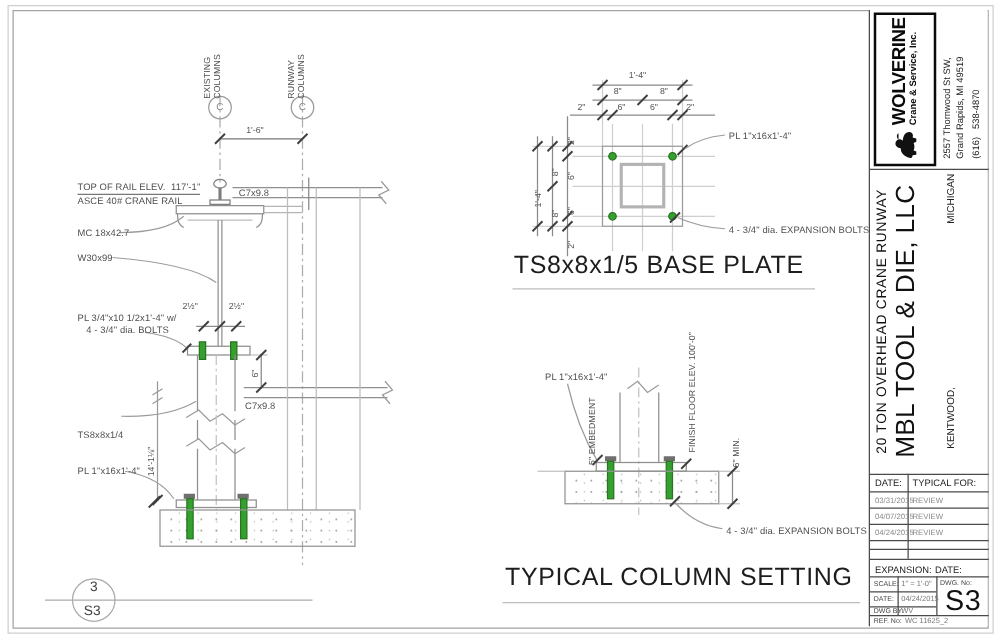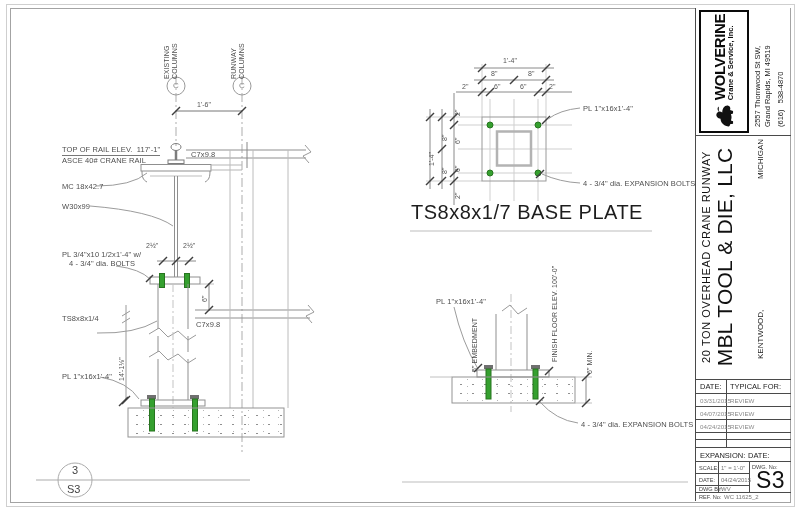--- a/index.html
+++ b/index.html
@@ -257,21 +257,21 @@
   <span class="lbl" style="left:62px;top:182px;">MC 18x42.7</span>
   <span class="lbl" style="left:62px;top:202px;">W30x99</span>
   <span class="dim" style="left:146px;top:242px;">2½"</span>
   <span class="dim" style="left:183px;top:242px;">2½"</span>
   <span class="lbl" style="left:62px;top:250px;">PL 3/4"x10 1/2x1'-4" w/</span>
   <span class="lbl" style="left:69px;top:259px;">4 - 3/4" dia. BOLTS</span>
   <div class="rot" style="left:193px;top:302px;width:16px;height:9px;">
     <span class="dim" style="position:static;">6"</span>
   </div>
   <span class="lbl" style="left:196px;top:320px;">C7x9.8</span>
-  <span class="lbl" style="left:62px;top:314px;text-align:center;">TS8x8x1/4</span>
+  <span class="lbl" style="left:62px;top:343px;text-align:center;">TS8x8x1/4</span>
   <div class="rot" style="left:110px;top:381px;width:52px;height:10px;">
     <span class="dim" style="position:static;">14'-1⅛"</span>
   </div>
   <span class="lbl" style="left:62px;top:372px;">PL 1"x16x1'-4"</span>
 
   <span class="bub" style="left:72px;top:464px;">3</span>
   <span class="bub" style="left:67px;top:483px;">S3</span>
 
   <span class="dim" style="left:503px;top:57px;">1'-4"</span>
   <span class="dim" style="left:491px;top:70px;">8"</span>
@@ -282,33 +282,34 @@
   <span class="dim" style="left:549px;top:83px;">2"</span>
   <div class="rot" style="left:420px;top:166px;width:26px;height:9px;"><span class="dim" style="position:static;">1'-4"</span></div>
   <div class="rot" style="left:433px;top:141px;width:12px;height:9px;"><span class="dim" style="position:static;">8"</span></div>
   <div class="rot" style="left:433px;top:174px;width:12px;height:9px;"><span class="dim" style="position:static;">8"</span></div>
   <div class="rot" style="left:446px;top:116px;width:10px;height:9px;"><span class="dim" style="position:static;">2"</span></div>
   <div class="rot" style="left:446px;top:144px;width:10px;height:9px;"><span class="dim" style="position:static;">6"</span></div>
   <div class="rot" style="left:446px;top:172px;width:10px;height:9px;"><span class="dim" style="position:static;">6"</span></div>
   <div class="rot" style="left:446px;top:199px;width:10px;height:9px;"><span class="dim" style="position:static;">2"</span></div>
   <span class="lbl" style="left:583px;top:104px;">PL 1"x16x1'-4"</span>
   <span class="lbl" style="left:583px;top:179px;">4 - 3/4" dia. EXPANSION BOLTS</span>
-  <div class="dtitle" style="left:411px;top:201px;">TS8x8x1/7 BASE PLATE</div>
+  <div class="dtitle" style="left:411px;top:201px;">TS8x8x1/5 BASE PLATE</div>
 
   <span class="lbl" style="left:436px;top:297px;">PL 1"x16x1'-4"</span>
   <div class="rot" style="left:543px;top:362px;width:88px;height:10px;">
     <span class="lbl" style="position:static;font-size:7px;">FINISH FLOOR ELEV. 100'-0"</span>
   </div>
   <div class="rot" style="left:463px;top:372px;width:56px;height:10px;">
     <span class="lbl" style="position:static;font-size:7px;">5" EMBEDMENT</span>
   </div>
   <div class="rot" style="left:578px;top:374px;width:32px;height:10px;">
     <span class="lbl" style="position:static;font-size:7px;">6" MIN.</span>
   </div>
   <span class="lbl" style="left:581px;top:420px;">4 - 3/4" dia. EXPANSION BOLTS</span>
+  <div class="dtitle" style="left:404px;top:451px;">TYPICAL COLUMN SETTING</div>
 
   <div class="tb">
 
     <div class="hline" style="top:127px;"></div>
     <div class="hline" style="top:371px;"></div>
     <div class="hline" style="top:385px;"></div>
     <div class="hline" style="top:398px;"></div>
     <div class="hline" style="top:411px;"></div>
     <div class="hline" style="top:424px;"></div>
     <div class="hline" style="top:431px;"></div>

